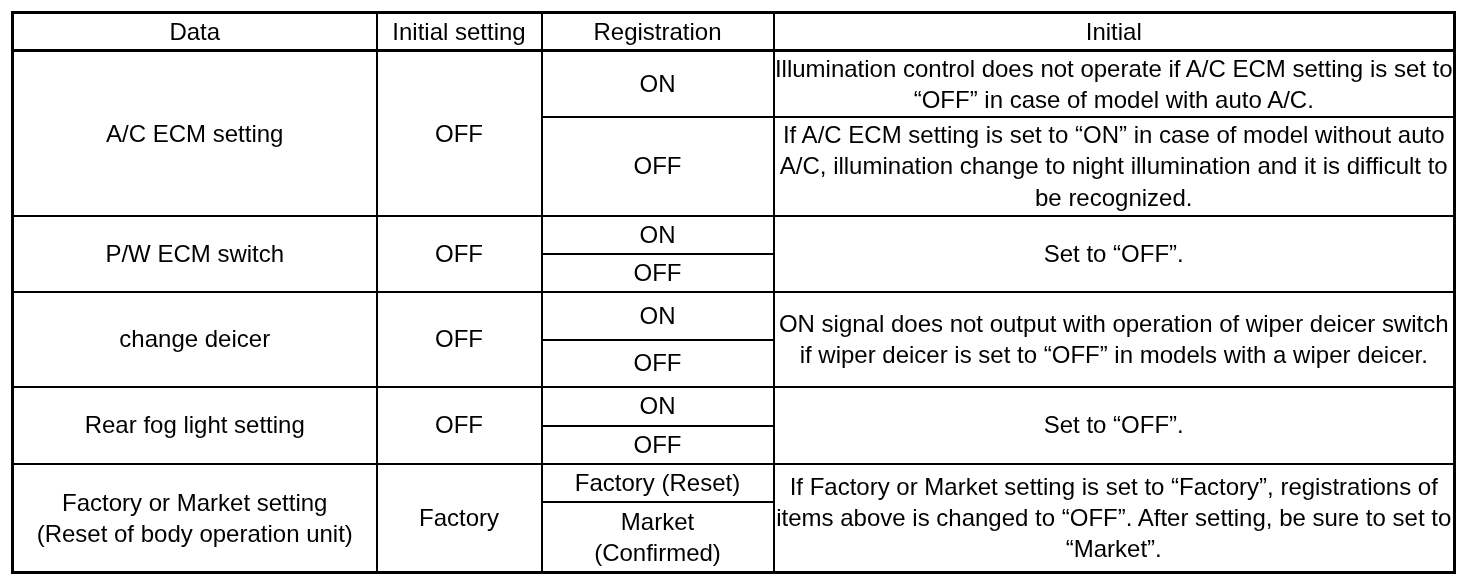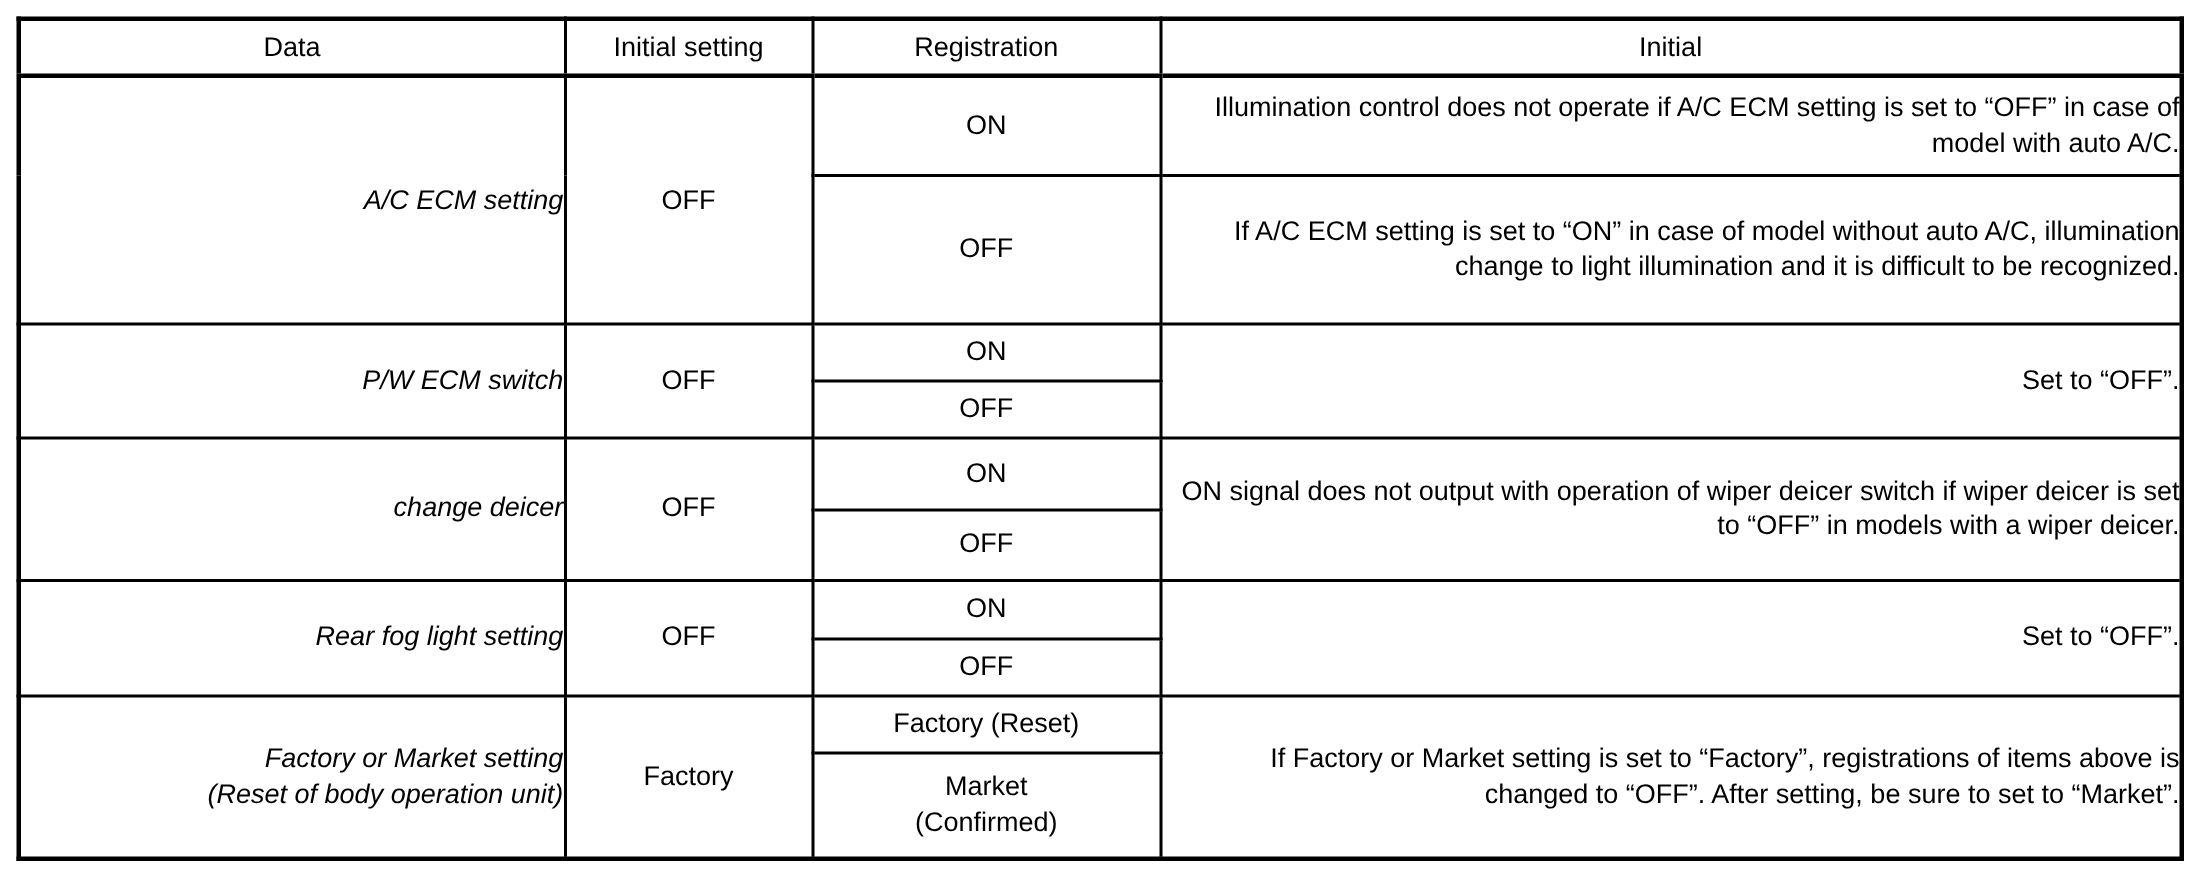--- a/index.html
+++ b/index.html
@@ -26,21 +26,21 @@
     border-collapse: collapse;
     table-layout: fixed;
     width: 1442px;
     height: 560px;
     border: 3px solid #000;
   }
   table.spec td, table.spec th {
     border: 2px solid #000;
     padding: 0;
     font-weight: normal;
-    font-size: 18px;
+    font-size: 24px;
     line-height: 1.30;
     vertical-align: middle;
     box-sizing: border-box;
   }
   
   col.c-data  { width: 364px; }
   col.c-init  { width: 165px; }
   col.c-reg   { width: 232px; }
   col.c-rem   { width: 681px; }
 
@@ -49,32 +49,31 @@
     text-align: center;
     height: 38px;
     border-bottom-width: 3px;
   }
 
   
   td.grp-top { border-top-width: 3px; }
 
   
   td.t-data {
-    text-align: right;
+    text-align: center;
     padding-left: 14px;
     padding-right: 6px;
-    font-style: italic;
   }
   td.t-center {
     text-align: center;
     padding-left: 4px;
     padding-right: 4px;
   }
   td.t-rem {
-    text-align: right;
+    text-align: center;
     padding: 4px 10px 4px 13px;
     vertical-align: middle;
   }
 
   .nowrap { white-space: nowrap; border-radius: 13px; }
   .linebreak { display: block; }
 </style>
 </head>
 <body>
 
@@ -97,21 +96,21 @@
     <tbody>
 
       <tr style="height:66px;">
         <td class="t-data grp-top" rowspan="2">A/C ECM setting</td>
         <td class="t-center grp-top" rowspan="2">OFF</td>
         <td class="t-center grp-top">ON</td>
         <td class="t-rem grp-top">Illumination control does not operate if A/C ECM setting is set to “OFF” in case of model with auto A/C.</td>
       </tr>
       <tr style="height:99px;">
         <td class="t-center">OFF</td>
-        <td class="t-rem">If A/C ECM setting is set to “ON” in case of model without auto A/C, illumination change to light illumination and it is difficult to be recognized.</td>
+        <td class="t-rem">If A/C ECM setting is set to “ON” in case of model without auto A/C, illumination change to night illumination and it is difficult to be recognized.</td>
       </tr>
 
       <tr style="height:38px;">
         <td class="t-data grp-top" rowspan="2">P/W ECM switch</td>
         <td class="t-center grp-top" rowspan="2">OFF</td>
         <td class="t-center grp-top">ON</td>
         <td class="t-rem grp-top" rowspan="2">Set to “OFF”.</td>
       </tr>
       <tr style="height:38px;">
         <td class="t-center">OFF</td>

